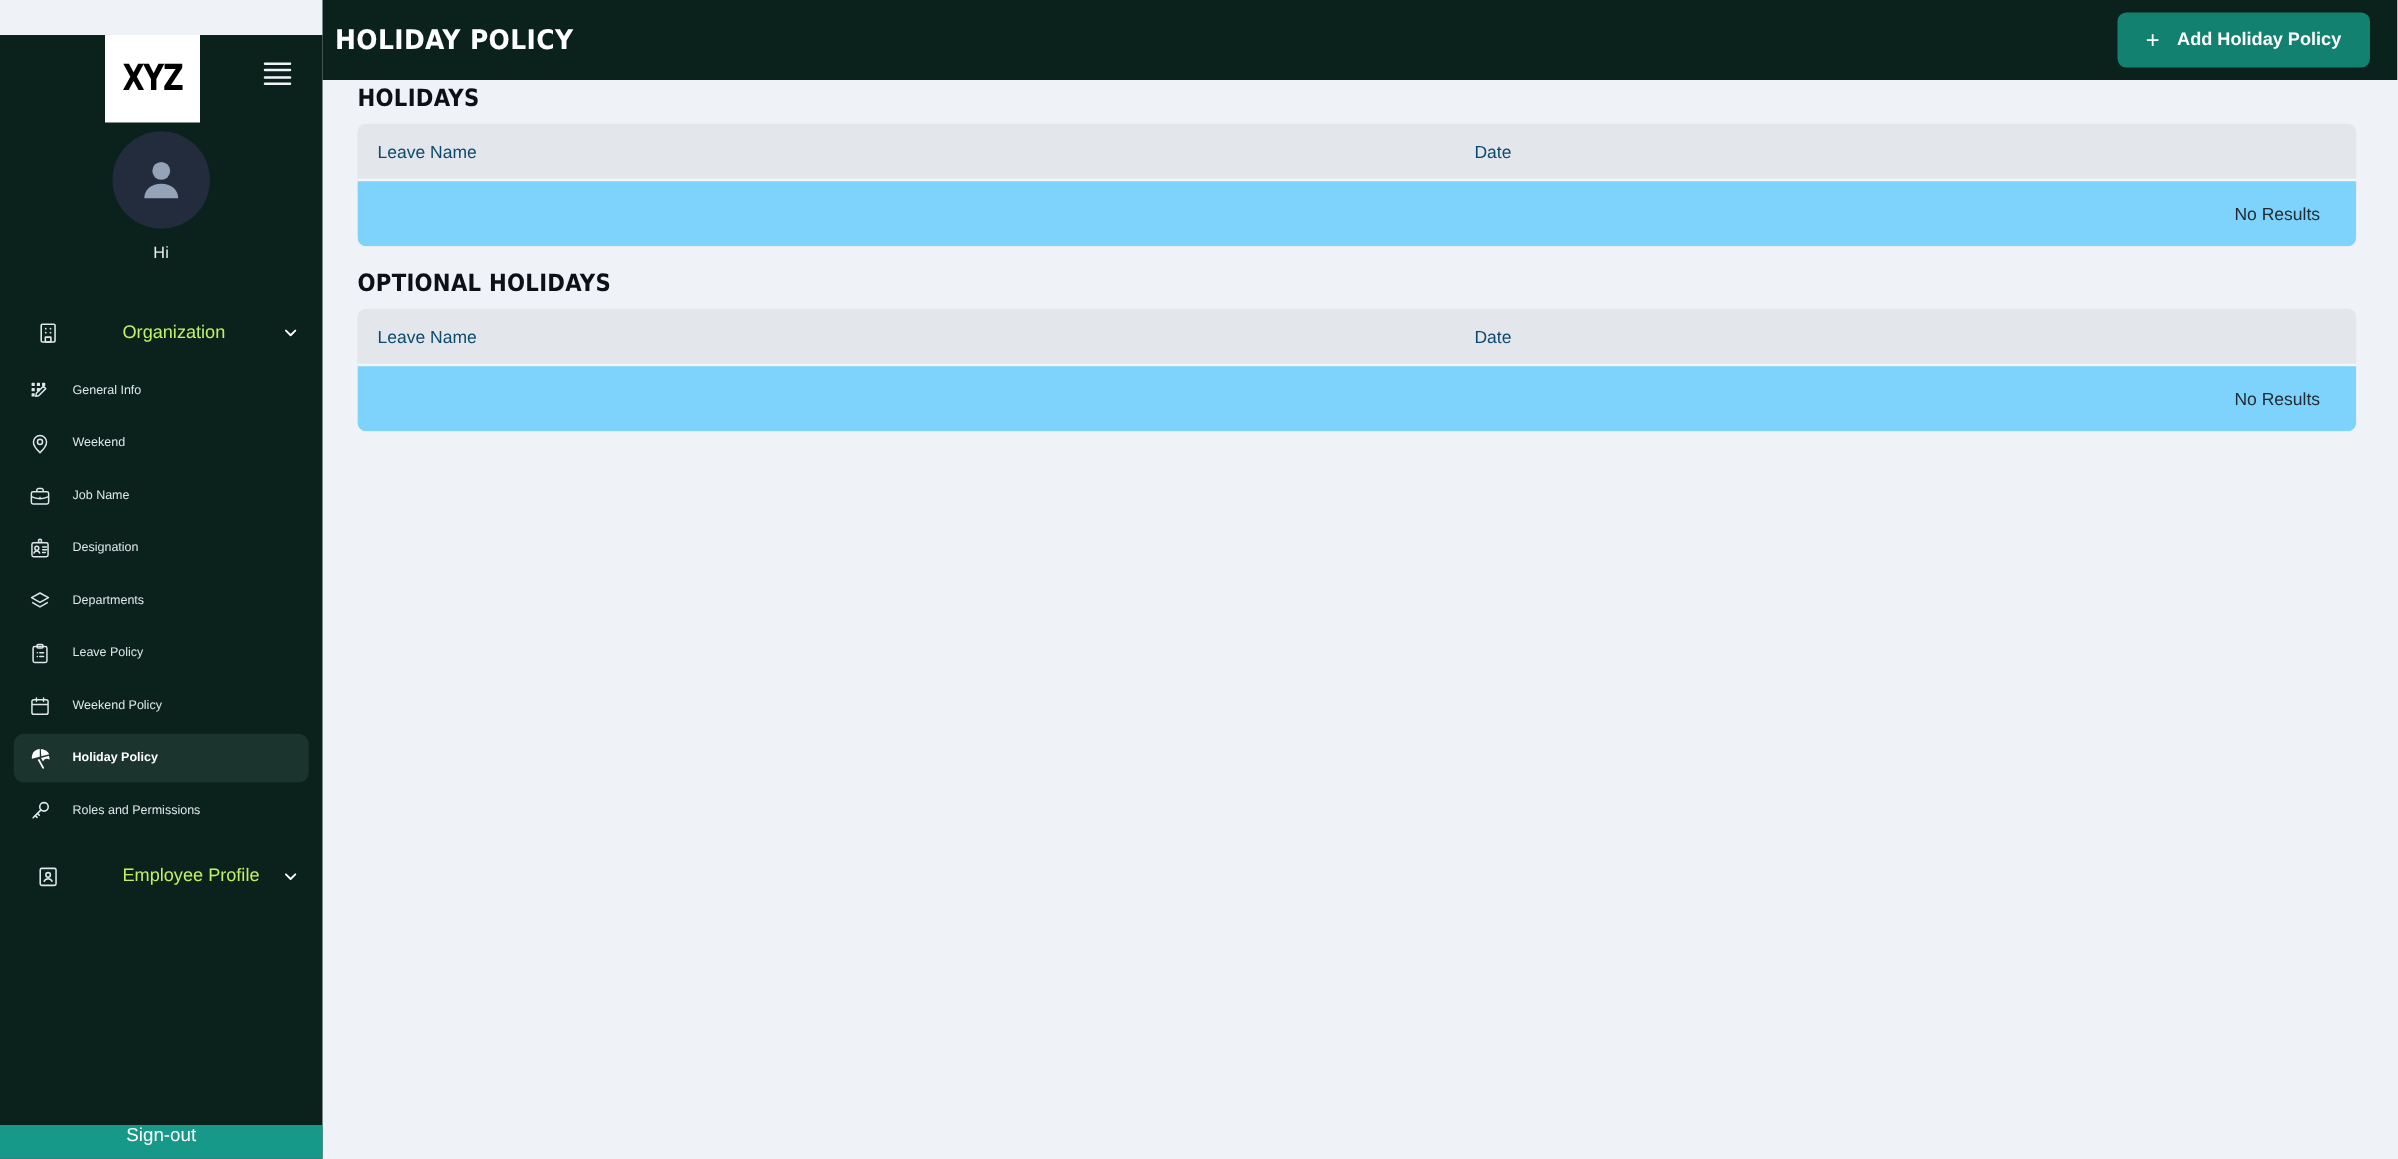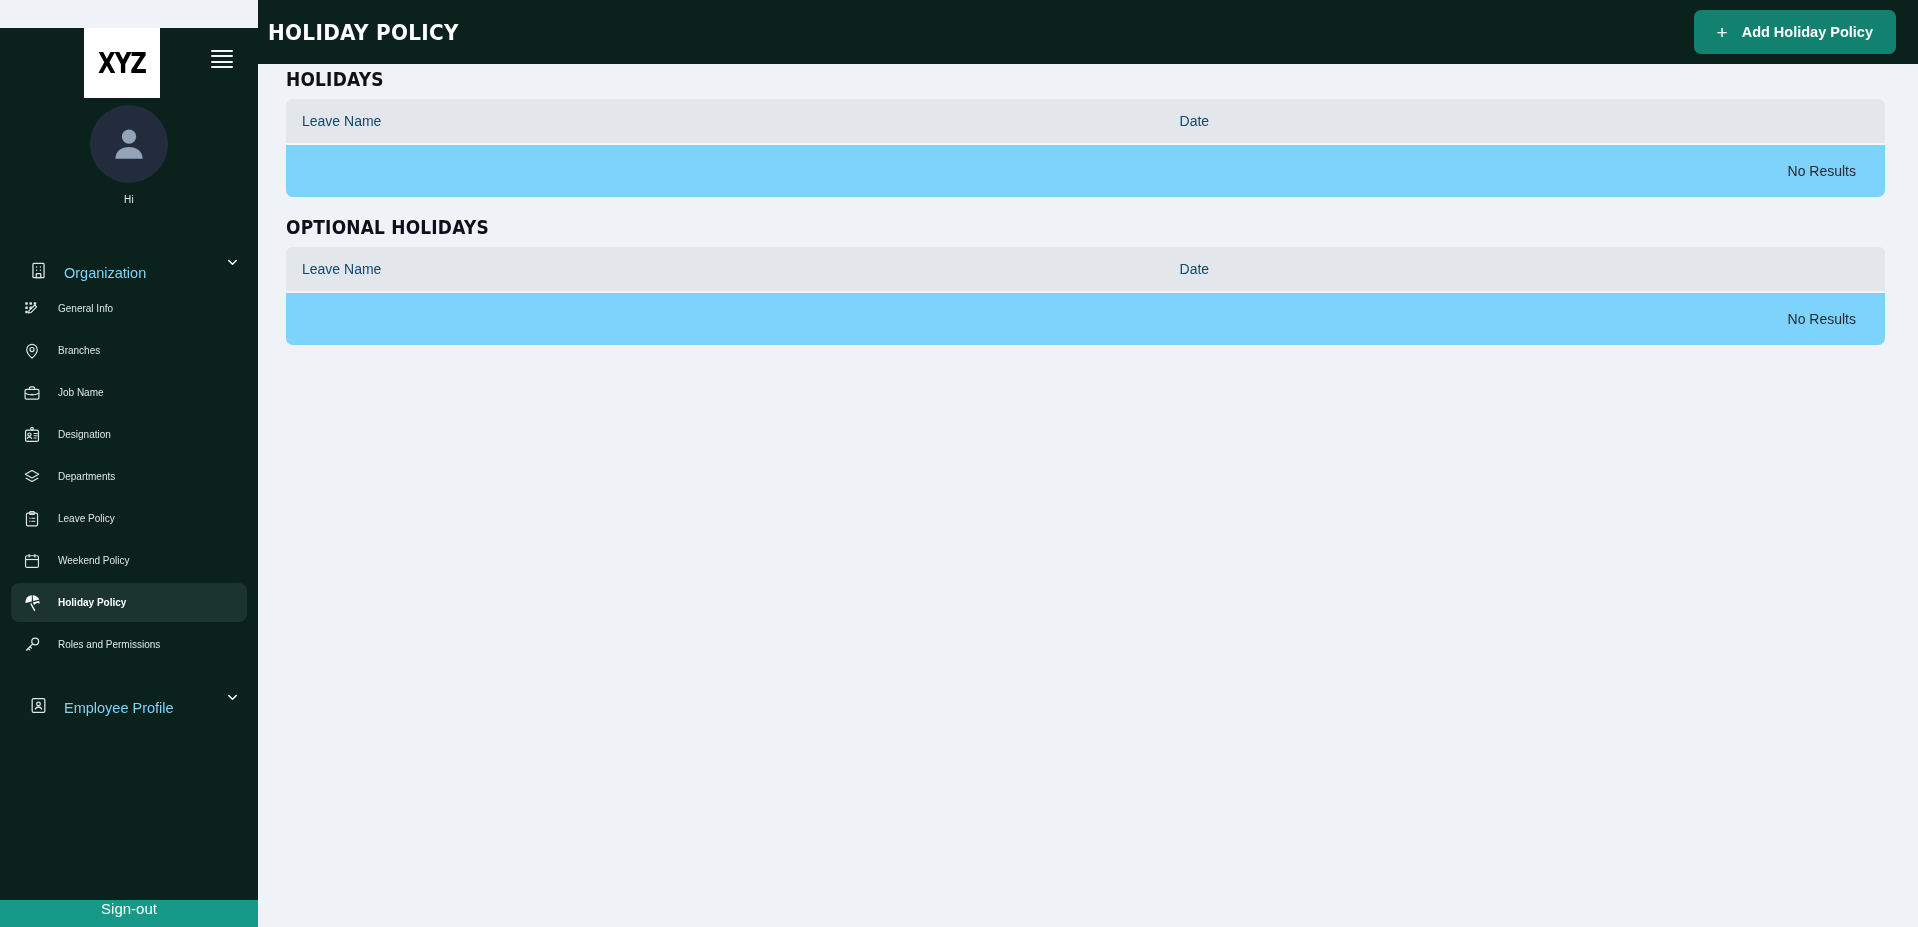--- a/index.html
+++ b/index.html
@@ -76,38 +76,39 @@
     border-radius: 50%;
     background: #222c3d;
     display: flex;
     align-items: center;
     justify-content: center;
   }
   .avatar svg { display: block; }
   .hi {
     margin-top: 11px;
     color: #e8eef0;
-    font-size: 10px;
+    font-size: 13px;
     letter-spacing: .2px;
   }
 
   .nav {
     margin-top: 38px;
     flex: 1 1 auto;
     overflow: hidden;
   }
   .nav-group-header {
     display: flex;
-    align-items: flex-end;
+    align-items: center;
     height: 38px;
     padding: 0 18px 0 27px;
-    color: #7dd3fc;
+    color: #bef264;
     font-size: 14.5px;
     cursor: pointer;
     position: relative;
+    gap: 34px;
   }
   .nav-group-header .gicon {
     width: 22px; height: 22px;
     margin-right: 15px;
     display: flex; align-items: center; justify-content: center;
     flex: 0 0 22px;
   }
   .nav-group-header .chev {
     position: absolute;
     right: 18px;
@@ -319,21 +320,21 @@
       <span class="nav-label">General Info</span>
     </div>
 
     <div class="nav-item">
       <span class="nicon">
         <svg width="18" height="18" viewBox="0 0 24 24" fill="none" stroke="#dfe6e9" stroke-width="1.6">
           <path d="M12 21.5s7-6.3 7-11.3A7 7 0 0 0 5 10.2c0 5 7 11.3 7 11.3z"></path>
           <circle cx="12" cy="10" r="2.7"></circle>
         </svg>
       </span>
-      <span class="nav-label">Branches</span>
+      <span class="nav-label">Weekend</span>
     </div>
 
     <div class="nav-item">
       <span class="nicon">
         <svg width="18" height="18" viewBox="0 0 24 24" fill="none" stroke="#dfe6e9" stroke-width="1.6">
           <rect x="2.8" y="7.2" width="18.4" height="13" rx="1.8"></rect>
           <path d="M8.6 7.2V5.4a1.6 1.6 0 0 1 1.6-1.6h3.6a1.6 1.6 0 0 1 1.6 1.6v1.8"></path>
           <path d="M2.8 12.4c3.2 1.6 6.2 2.2 9.2 2.2s6-.6 9.2-2.2"></path>
           <circle cx="12" cy="13.5" r=".9" fill="#dfe6e9" stroke="none"></circle>
         </svg>

